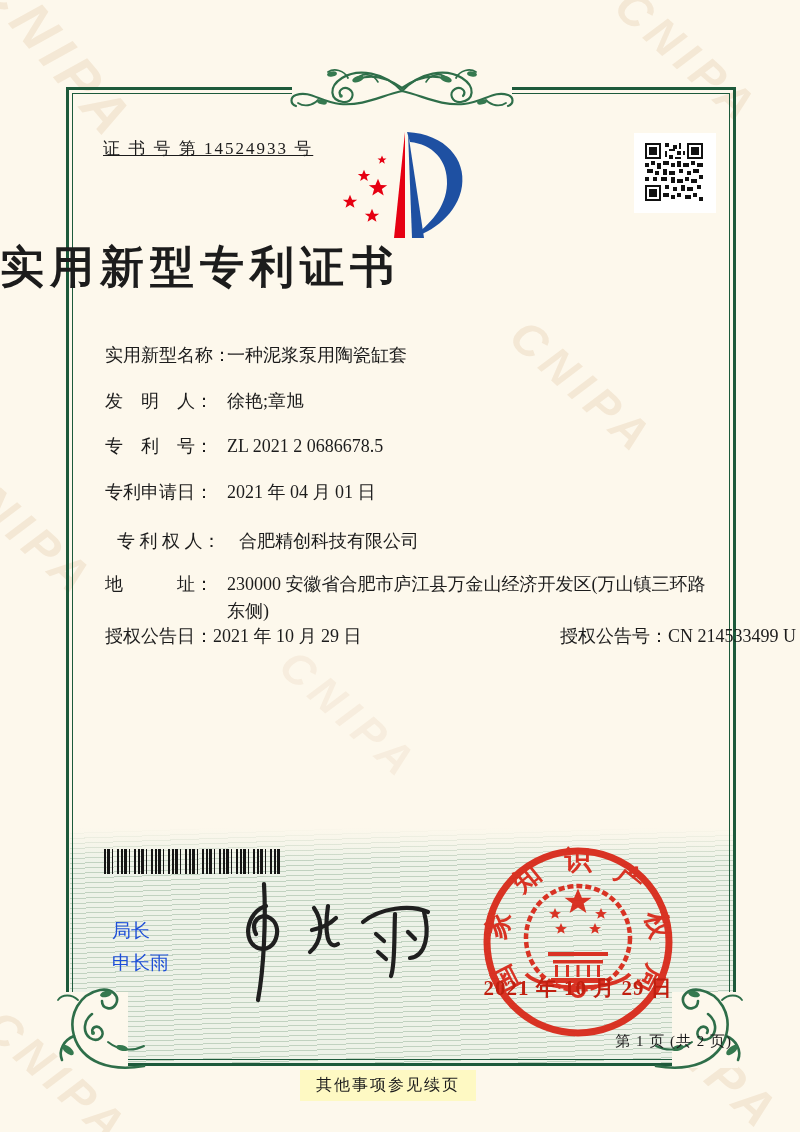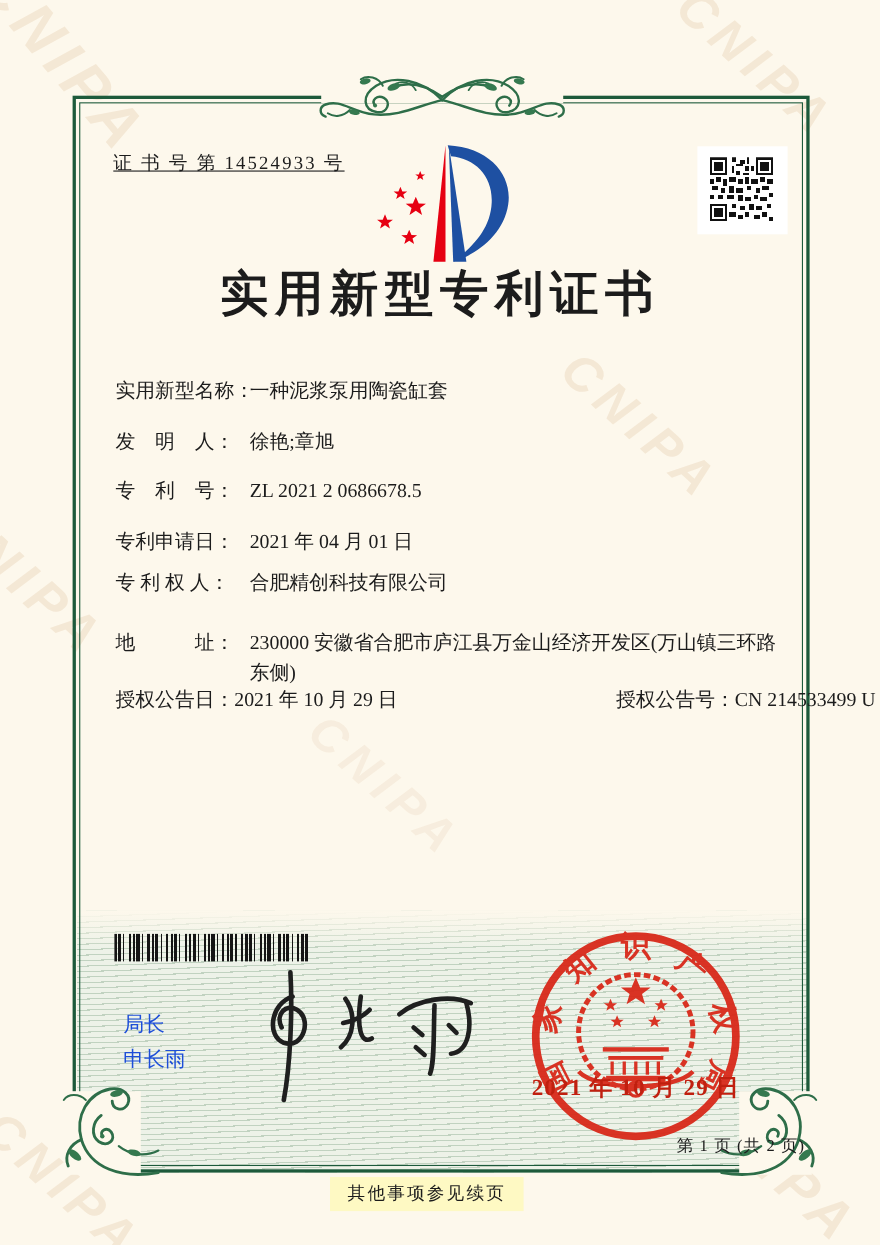--- a/index.html
+++ b/index.html
@@ -26,21 +26,21 @@
          border:1px solid #1d5a3b;}
 
   .patch{position:absolute;background:#fdf8ec;z-index:3;}
   .orn{position:absolute;z-index:4;}
 
   
   .certno{position:absolute;left:103px;top:137px;font-size:17px;letter-spacing:2px;z-index:4;text-decoration:underline;}
   .logo{position:absolute;left:334px;top:124px;z-index:4;}
   .qrbox{position:absolute;left:634px;top:133px;width:82px;height:80px;background:#fff;z-index:4;}
   .qrbox svg{position:absolute;left:11px;top:10px;}
-  .title{position:absolute;left:0;width:800px;top:238px;text-align:center;font-size:44px;
+  .title{position:absolute;left:0;width:728px;top:238px;font-size:44px;
          font-weight:700;letter-spacing:6px;z-index:4;}
 
   
   .row{position:absolute;left:105px;font-size:18px;z-index:4;line-height:1.5;}
   .row .lab{display:inline-block;width:122px;vertical-align:top;white-space:nowrap;}
   .row .val{display:inline-block;max-width:488px;vertical-align:top;}
   .grant2{position:absolute;left:455px;top:0;white-space:nowrap;}
 
   
   .bodytxt{position:absolute;left:100px;width:618px;top:654px;z-index:4;
@@ -228,21 +228,21 @@
   </div>
   <div class="row" style="top:342px;">
     <span class="lab">实用新型名称：</span><span class="val">一种泥浆泵用陶瓷缸套</span>
   </div>
   <div class="row" style="top:433px;">
     <span class="lab">专　利　号：</span><span class="val">ZL 2021 2 0686678.5</span>
   </div>
   <div class="row" style="top:479px;">
     <span class="lab">专利申请日：</span><span class="val">2021 年 04 月 01 日</span>
   </div>
-  <div class="row" style="top:516px;">
+  <div class="row" style="top:528px;margin-left:12px;">
     <span class="lab">专 利 权 人：</span><span class="val">合肥精创科技有限公司</span>
   </div>
   <div class="row" style="top:571px;">
     <span class="lab">地　　　址：</span><span class="val">230000 安徽省合肥市庐江县万金山经济开发区(万山镇三环路东侧)</span>
   </div>
   <div class="row" style="top:623px;width:630px;">
     <span>授权公告日：</span><span>2021 年 10 月 29 日</span>
     <span class="grant2"><span>授权公告号：</span><span>CN 214533499 U</span></span>
   </div>
 

